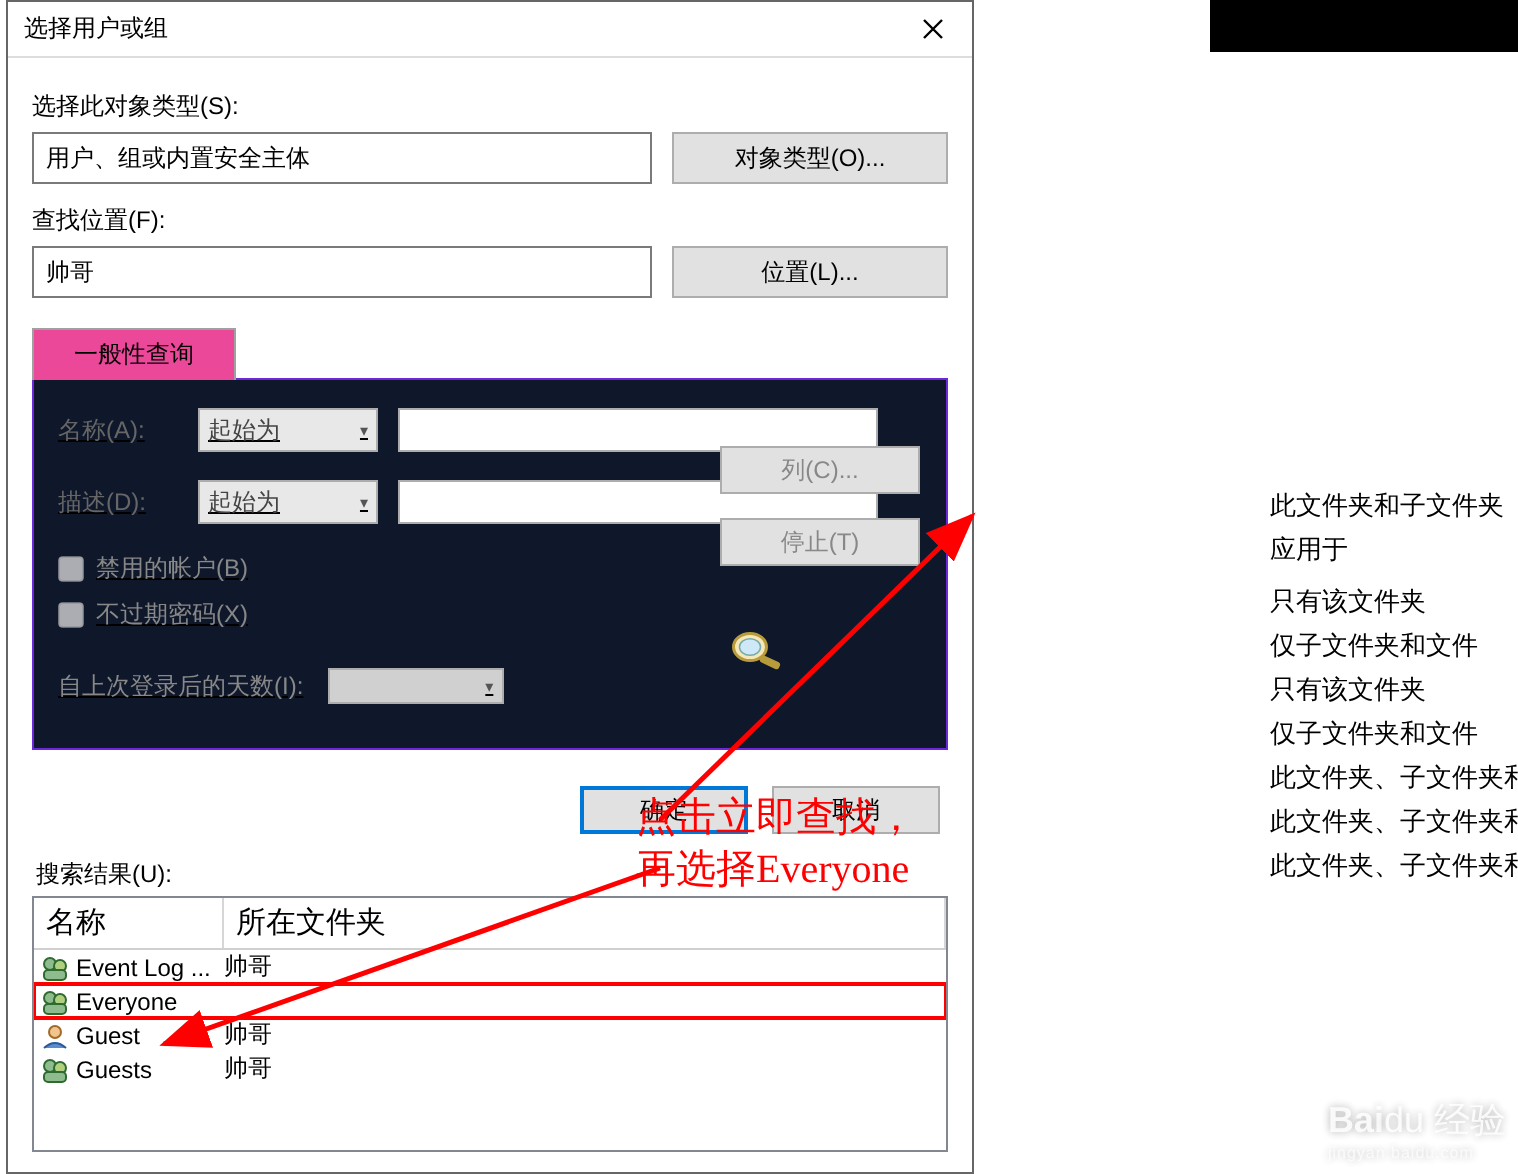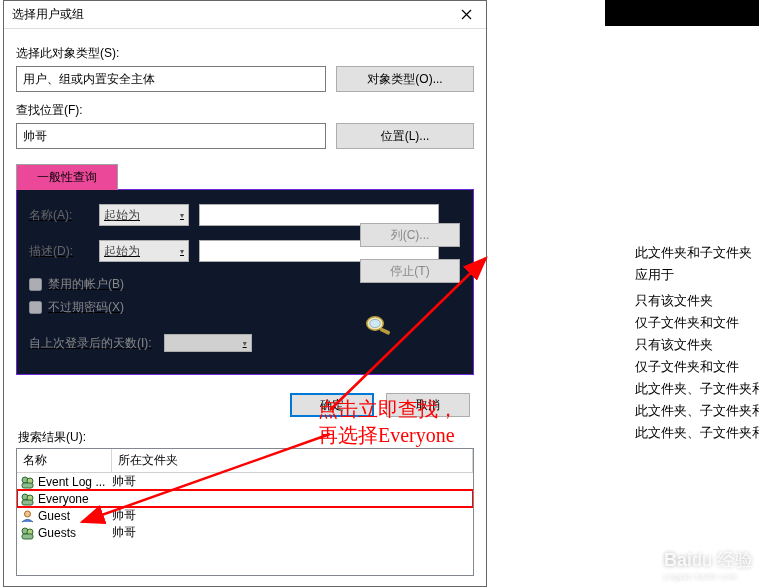--- a/index.html
+++ b/index.html
@@ -39,21 +39,21 @@
   
   .annot { position: absolute; color: #ff0000; font-size: 20px; font-family: SimSun, serif; line-height: 1.3; pointer-events: none; }
   .arrow { position: absolute; pointer-events: none; }
   
   .bottom-btns { display: flex; gap: 12px; justify-content: flex-end; margin: 18px 4px 8px 0; }
   .bottom-btns .btn { width: 84px; height: 24px; }
   .btn.primary { border: 2px solid #0078d7; }
   
   .results-label { margin: 4px 0 2px 2px; }
   .results { border: 1px solid #828790; flex: 1; min-height: 96px; background: #fff; display: flex; flex-direction: column; }
-  .results-head { display: flex; border-bottom: 1px solid #d0d0d0; font-size: 12px; }
+  .results-head { display: flex; border-bottom: 1px solid #d0d0d0; font-size: 15px; }
   .results-head .col { padding: 3px 6px; border-right: 1px solid #d6d6d6; }
   .col.c1 { width: 95px; }
   .col.c2 { flex: 1; }
   .results-body { flex: 1; overflow: auto; }
   .res-row { display: flex; align-items: center; height: 17px; padding: 0 3px; }
   .res-row .ico { width: 15px; height: 14px; margin-right: 3px; display: inline-flex; }
   .res-row .nm { width: 74px; }
   .res-row .fold { }
   .res-row.hl { outline: 2px solid #ff0000; outline-offset: -1px; }
   

